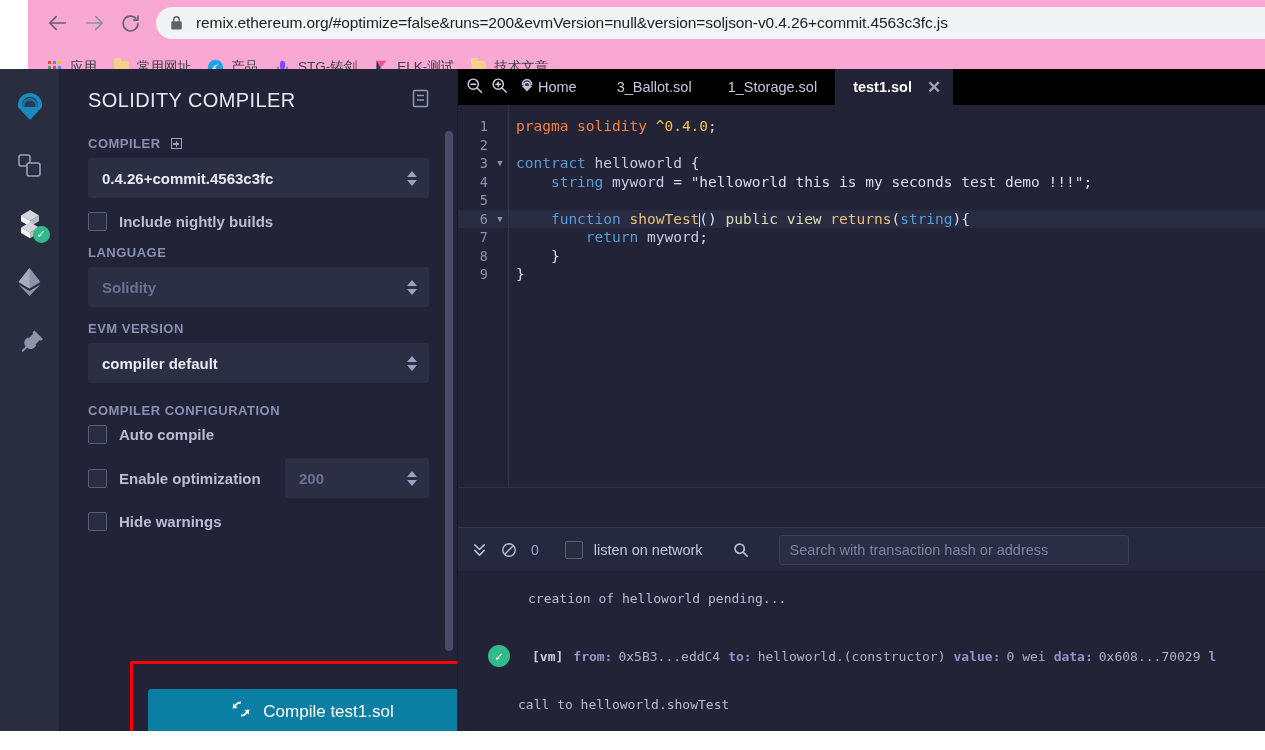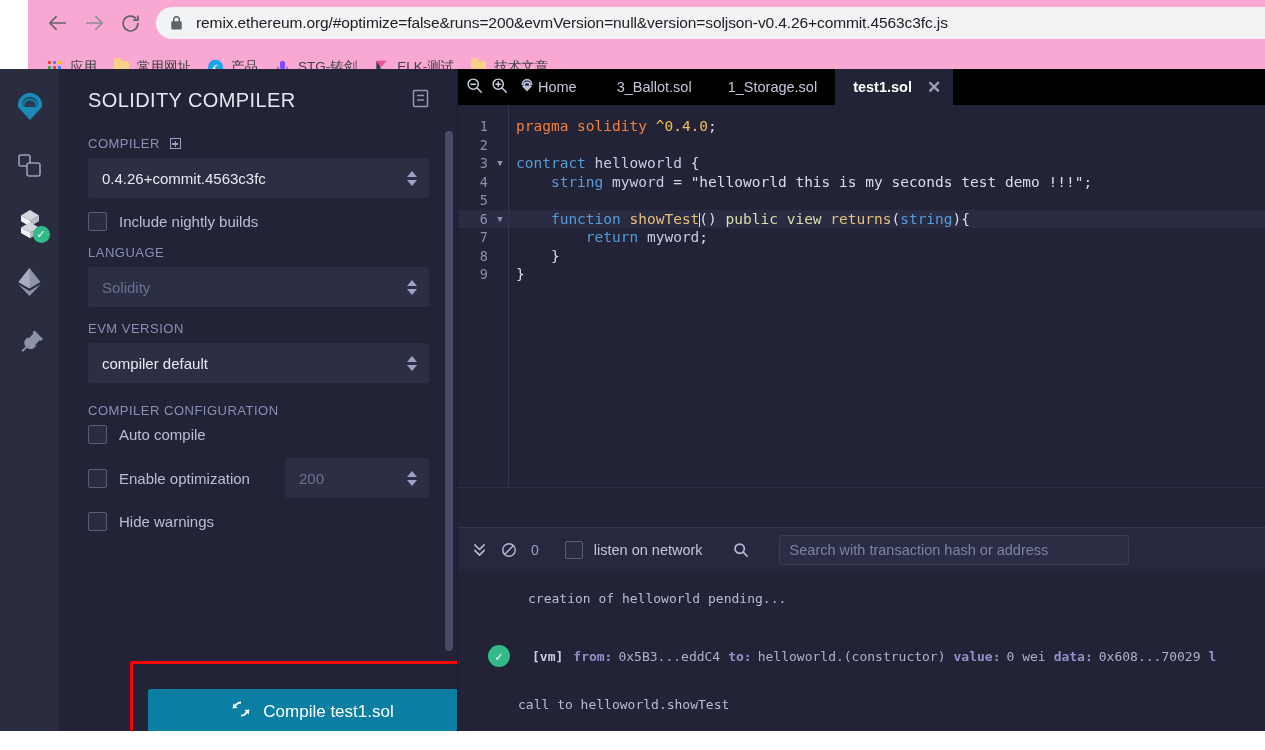--- a/index.html
+++ b/index.html
@@ -136,20 +136,21 @@
   .panel {
     width: 398px;
     flex: 0 0 398px;
     background: #222336;
     position: relative;
     overflow: hidden;
     border-right: 1px solid #1a1c2a;
   }
   .panel-inner {
     padding: 0 28px 0 28px;
+    font-weight: bold;
   }
   .panel-title-row {
     display: flex; align-items: flex-start; justify-content: space-between;
     padding: 20px 28px 0 28px;
   }
   .panel-title {
     font-size: 20px;
     color: #e5e8f0;
     letter-spacing: 0.4px;
     font-weight: 400;

